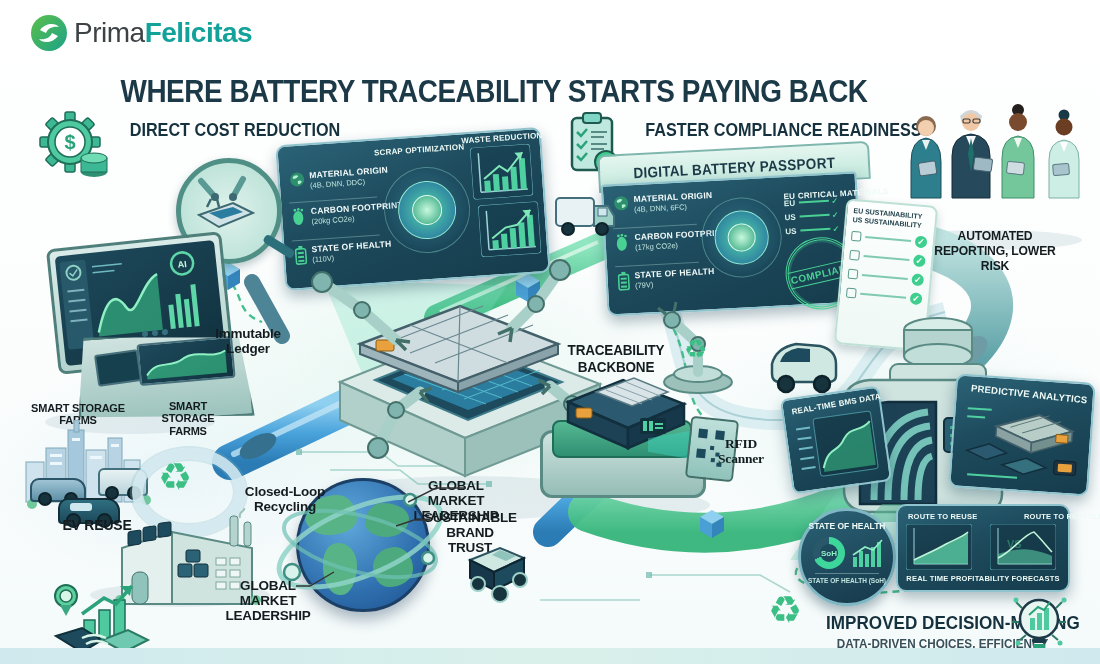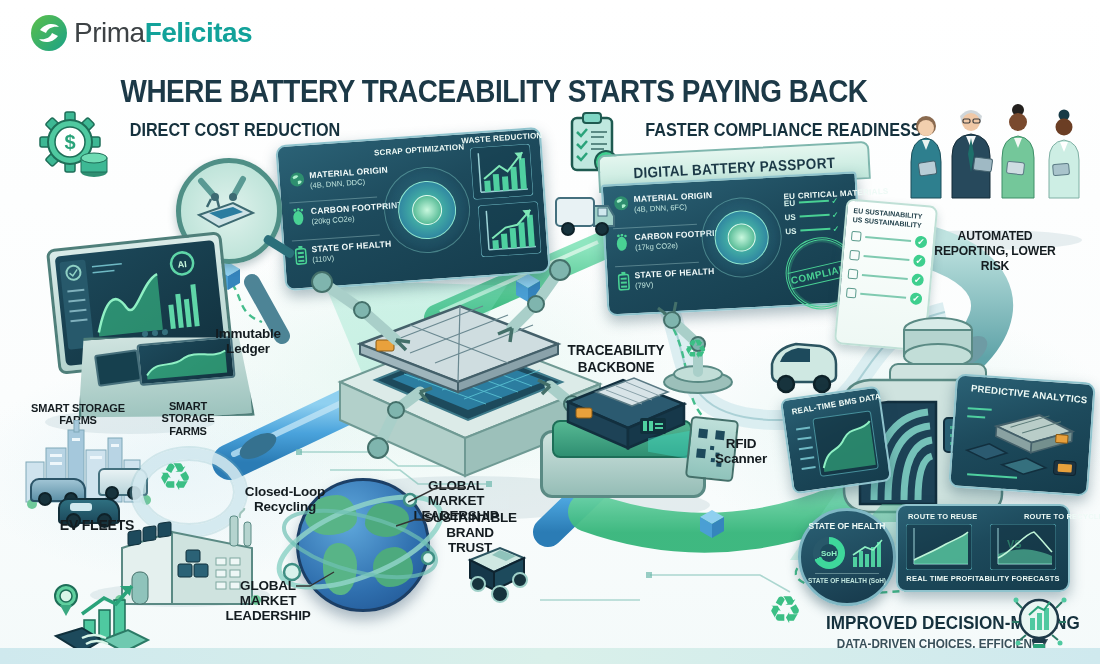--- a/index.html
+++ b/index.html
@@ -505,21 +505,21 @@
   </div>
   <div class="abs" style="left:58px;top:498px;width:58px;height:22px;background:linear-gradient(#2e6f80,#1d4a5c);border:2px solid #122f3a;border-radius:10px 13px 4px 4px;">
     <div style="position:absolute;left:10px;top:3px;width:22px;height:8px;background:#cfe8ee;border-radius:3px;"></div>
     <div class="wheel" style="left:6px;bottom:-6px;width:11px;height:11px;"></div>
       <div class="wheel" style="right:6px;bottom:-6px;width:11px;height:11px;"></div>
   </div>
   <div class="abs" style="left:98px;top:468px;width:46px;height:24px;background:linear-gradient(#e8f2f4,#b9d4da);border:2px solid #44707e;border-radius:6px 10px 4px 4px;">
     <div class="wheel" style="left:5px;bottom:-6px;width:10px;height:10px;"></div>
       <div class="wheel" style="right:5px;bottom:-6px;width:10px;height:10px;"></div>
   </div>
-  <div class="abs lbl" style="left:42px;top:518px;width:110px;font-size:14px;">EV FLEETS</div>
+  <div class="abs lbl" style="left:42px;top:518px;width:110px;font-size:14px;">EV REUSE</div>
 
   <div class="abs" style="left:132px;top:448px;width:92px;height:66px;border-radius:50%;border:11px solid rgba(210,232,238,.9);box-shadow:0 0 0 2px rgba(120,180,190,.25), inset 0 0 0 2px rgba(120,180,190,.25);"></div>
   <div class="abs glyph-recycle" style="left:158px;top:458px;font-size:38px;line-height:1;">♻</div>
 
   <svg class="abs" style="left:112px;top:508px;" width="150" height="100" viewBox="0 0 150 100">
     <polygon points="10,40 60,24 60,96 10,96" fill="#e4f0ee" stroke="#5a8a84" stroke-width="2"></polygon>
     <polygon points="60,24 140,40 140,96 60,96" fill="#cfe3df" stroke="#5a8a84" stroke-width="2"></polygon>
     <rect x="20" y="64" width="16" height="32" rx="7" fill="#8fc3bb" stroke="#44706a"></rect>
     <g fill="#1d4a5c" stroke="#10303c">
         <rect x="16" y="26" width="13" height="14" rx="2" transform="skewY(-8)"></rect>
@@ -675,21 +675,21 @@
           <rect x="22" y="38" width="4" height="4"></rect>
           <rect x="28" y="42" width="5" height="4"></rect>
         </g>
       <g fill="none" stroke="#1d4a5c" stroke-width="1.6">
           <rect x="9" y="12" width="5" height="5"></rect>
           <rect x="26" y="12" width="5" height="5"></rect>
           <rect x="9" y="32" width="5" height="5"></rect>
         </g>
     </svg>
   </div>
-  <div class="abs lbl" style="left:706px;top:436px;width:70px;font-size:13.5px;font-weight:700;">RFID Scanner</div>
+  <div class="abs lbl" style="left:706px;top:436px;width:70px;font-size:13.5px;font-weight:700;font-family:Liberation Serif, serif;">RFID Scanner</div>
 
   <svg class="abs" style="left:552px;top:188px;" width="66" height="52" viewBox="0 0 66 52">
     <rect x="4" y="10" width="38" height="28" rx="4" fill="#e8f2f4" stroke="#44707e" stroke-width="2"></rect>
     <path d="M42 18 L56 18 L62 28 L62 38 L42 38 Z" fill="#9fd0c8" stroke="#44707e" stroke-width="2"></path>
     <rect x="46" y="20" width="9" height="8" fill="#cfe8ee" stroke="#44707e"></rect>
     <circle cx="16" cy="41" r="6" fill="#17333d" stroke="#0e2229" stroke-width="2"></circle>
     <circle cx="50" cy="41" r="6" fill="#17333d" stroke="#0e2229" stroke-width="2"></circle>
   </svg>
   <svg class="abs" style="left:762px;top:330px;" width="82" height="70 " viewBox="0 0 82 70">
     <path d="M10 34 Q14 18 34 14 L58 16 Q74 20 74 34 L74 46 Q74 52 66 52 L18 52 Q10 52 10 44 Z" fill="#cfe8e2" stroke="#2b5460" stroke-width="2.5"></path>

